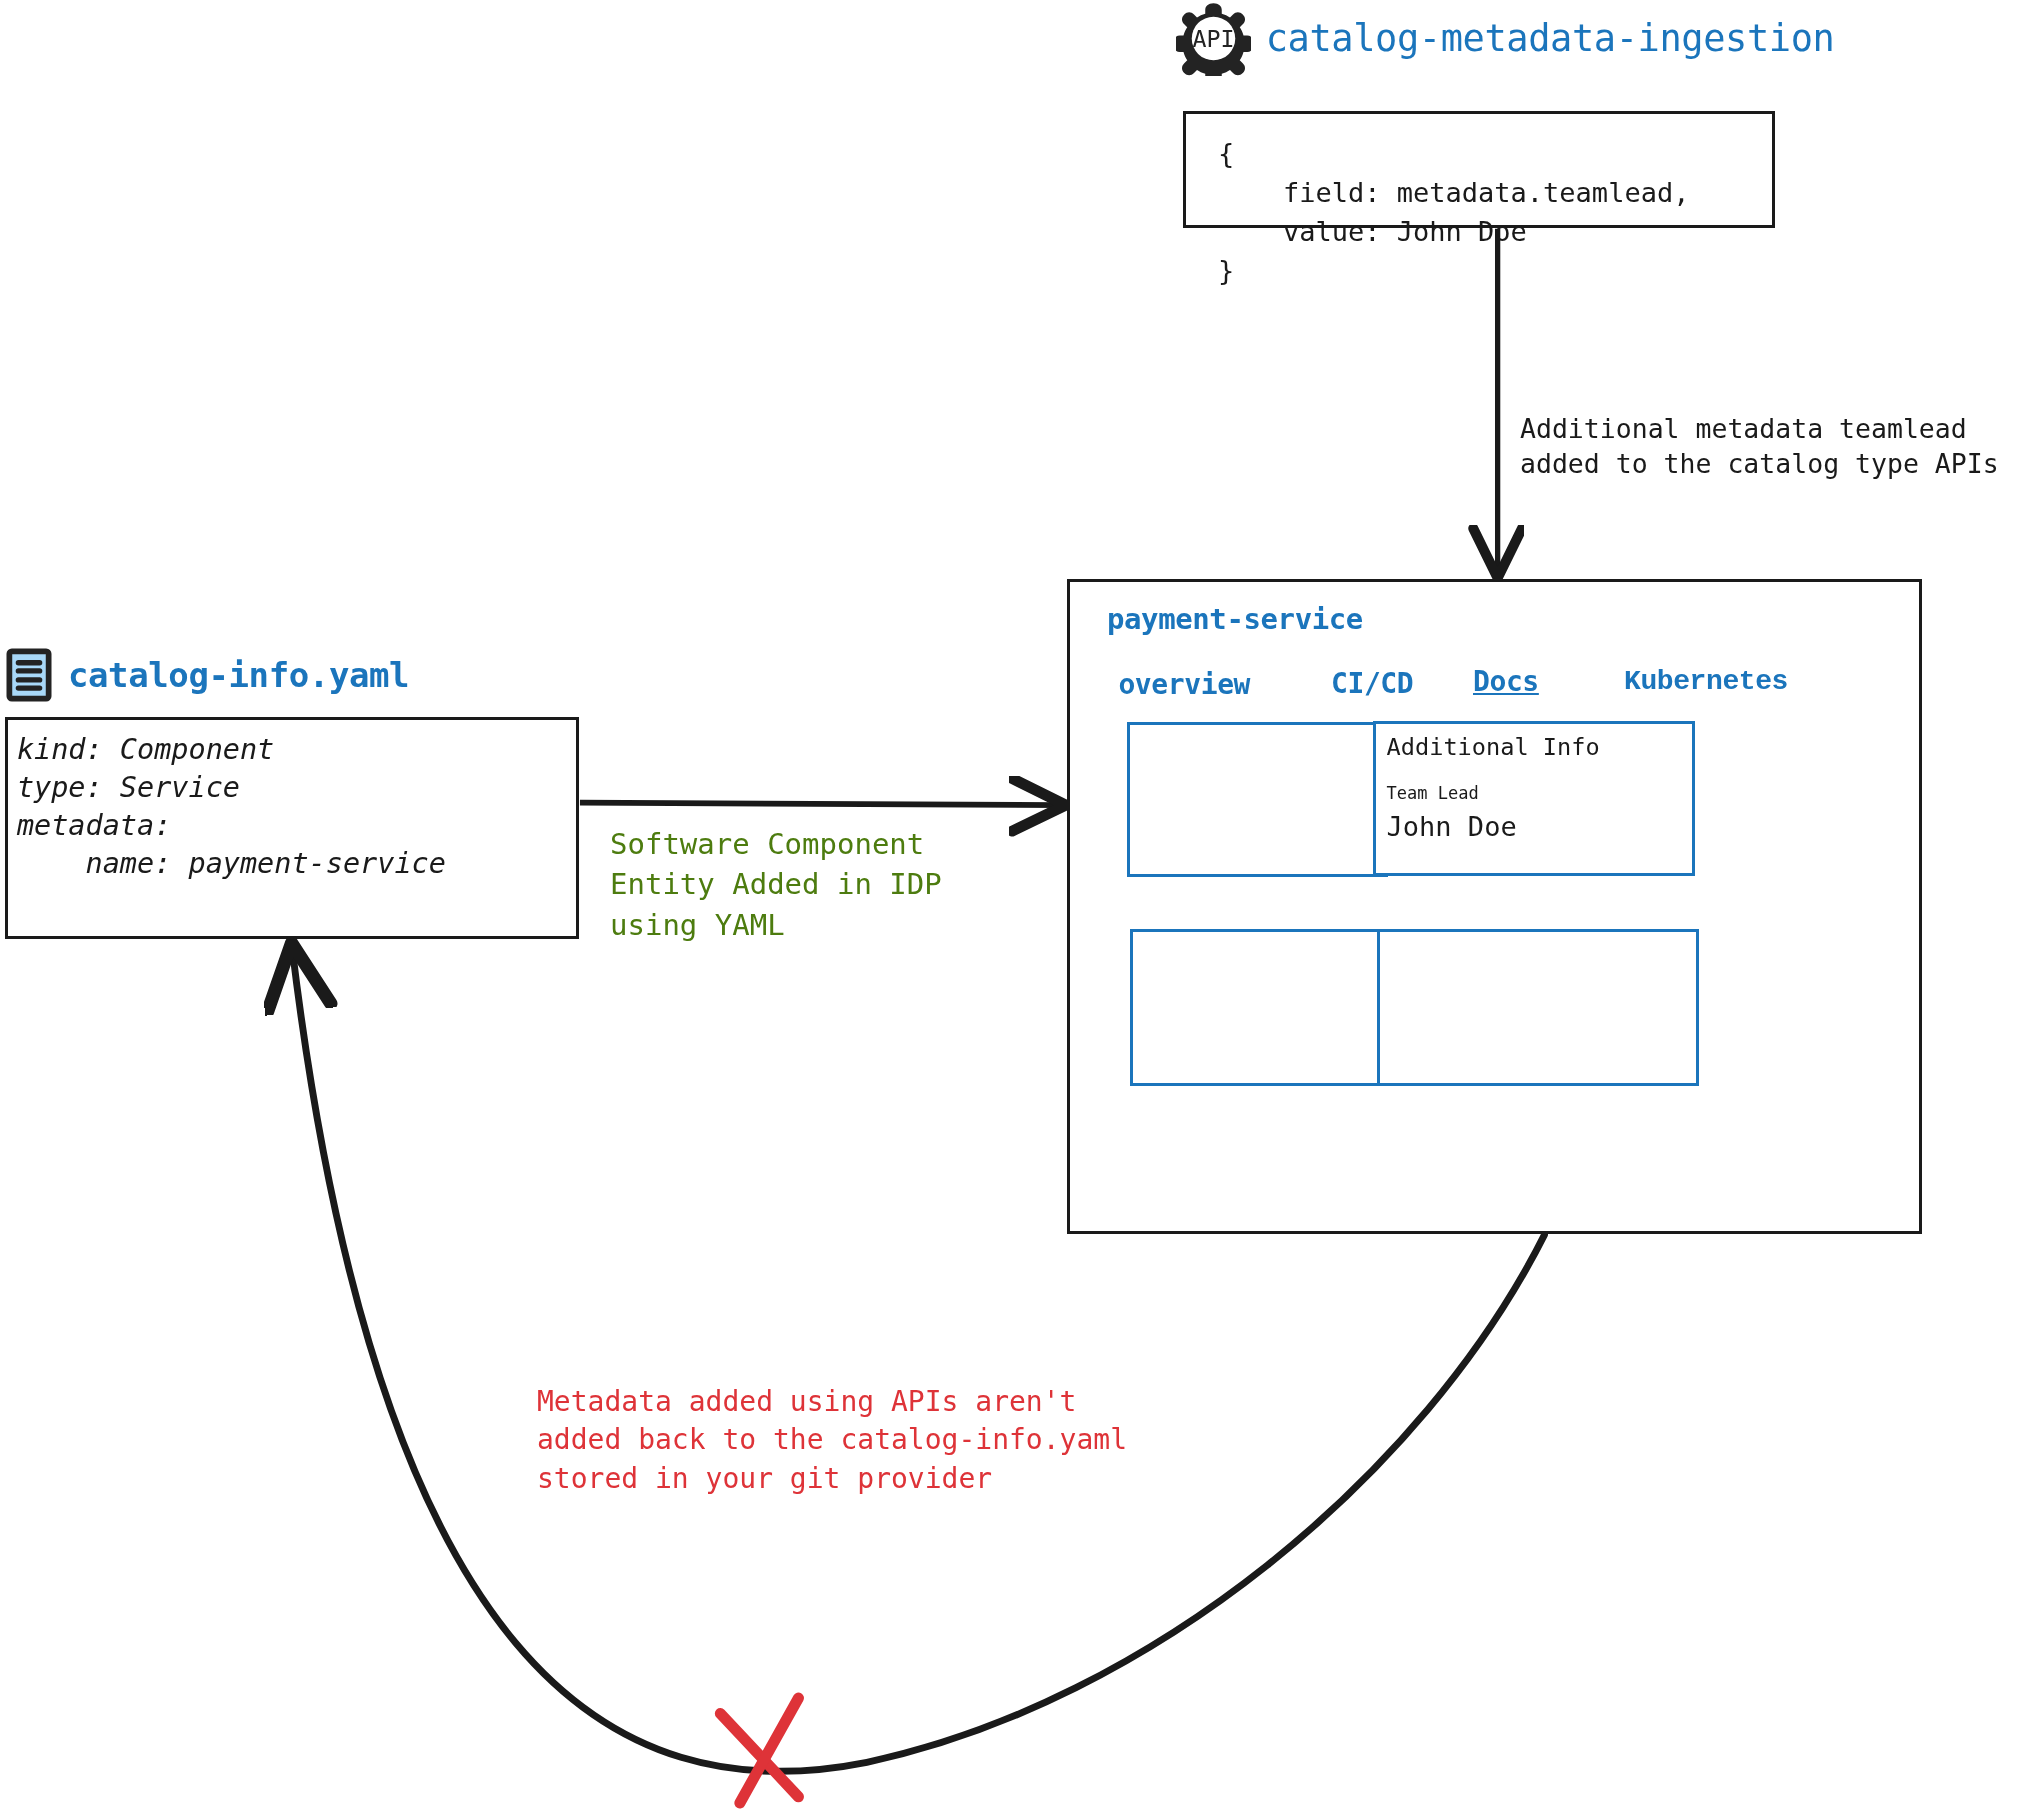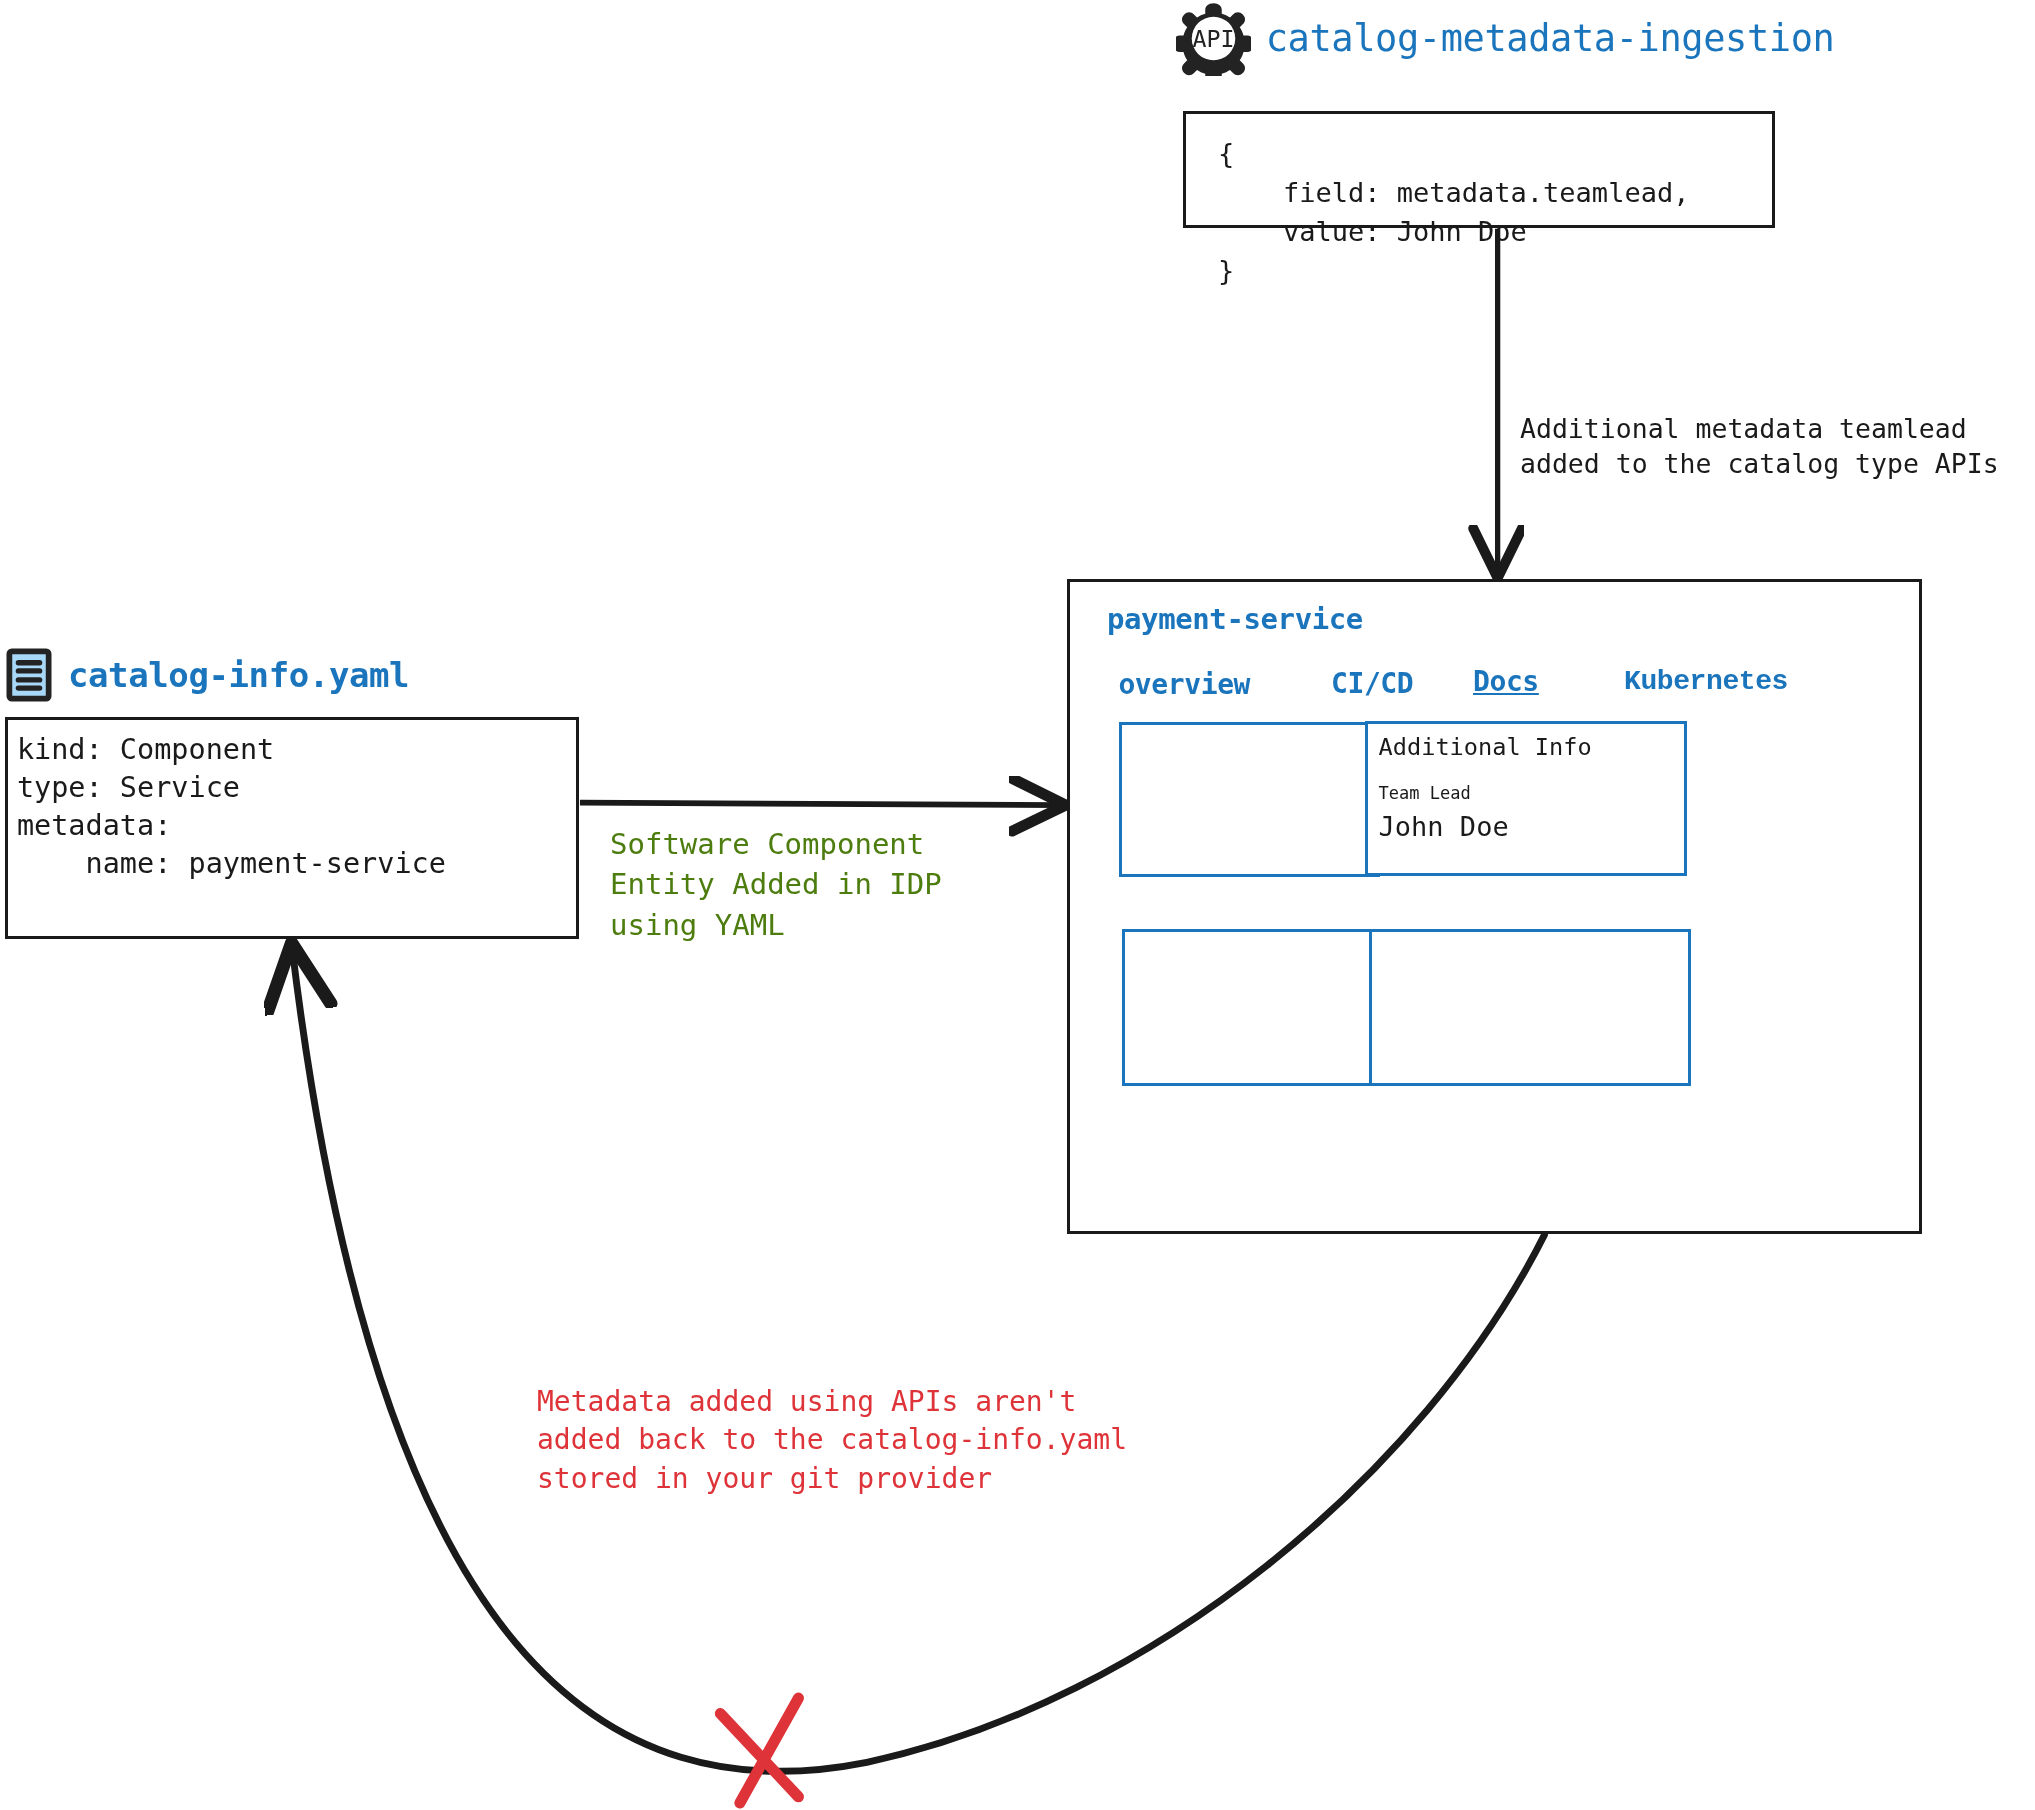--- a/index.html
+++ b/index.html
@@ -94,20 +94,21 @@
 
   
   #yaml-box {
     left: 4.9px;
     top: 717px;
     width: 574px;
     height: 222px;
     border: 3.7px solid #1A1A1A;
     box-sizing: border-box;
     background: #fff;
+    font-style: italic;
   }
   #yaml-code {
     position: absolute;
     left: 9px;
     top: 11.4px;
     font-size: 28.5px;
     line-height: 1.33;
     color: #1A1A1A;
     white-space: pre;
   }
@@ -164,20 +165,21 @@
   .tab.t0 { left: 11.4px;   top: 3.3px; }
   .tab.t1 { left: 212px;  top: 2.4px; margin-left: 12px; }
   .tab.t2 { left: 366px;  top: 0px; text-decoration: underline; }
   .tab.t3 { left: 517px; top: 0px; font-family: Liberation Mono, monospace; }
 
   .card {
     position: absolute;
     border: 3.3px solid #1B75BC;
     box-sizing: border-box;
     background: #fff;
+    margin-left: 8px;
   }
   #card-tl { left: 49px;  top: 140px;  width: 261px; height: 155px; }
   #card-tr { left: 295px;  top: 139px;  width: 322px; height: 155px; }
   #card-bl { left: 52px;  top: 347px;  width: 261px; height: 157px; }
   #card-br { left: 299px;  top: 347px;  width: 322px; height: 157px; }
 
   #ai-title {
     position: absolute;
     left: 10.6px;  top: 12.2px;
     font-size: 23.6px;

